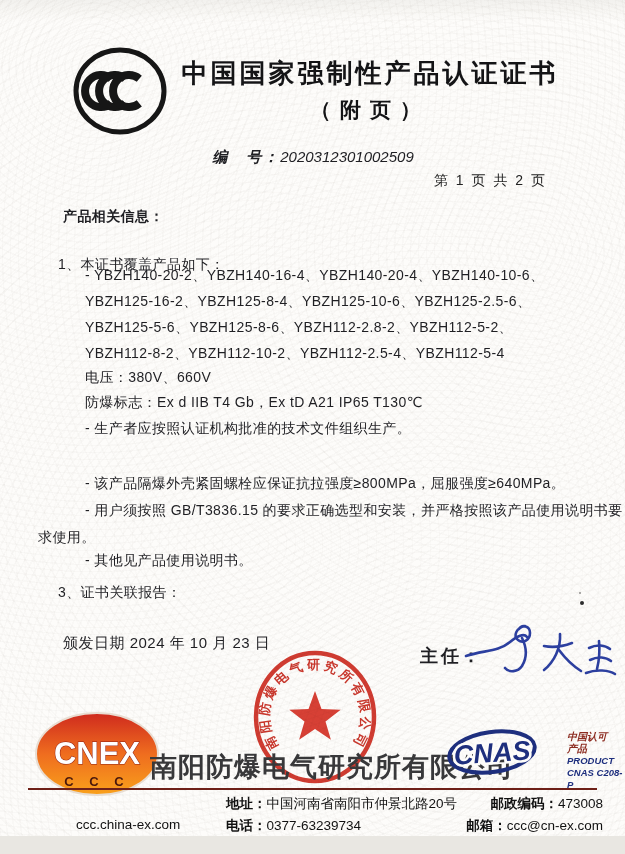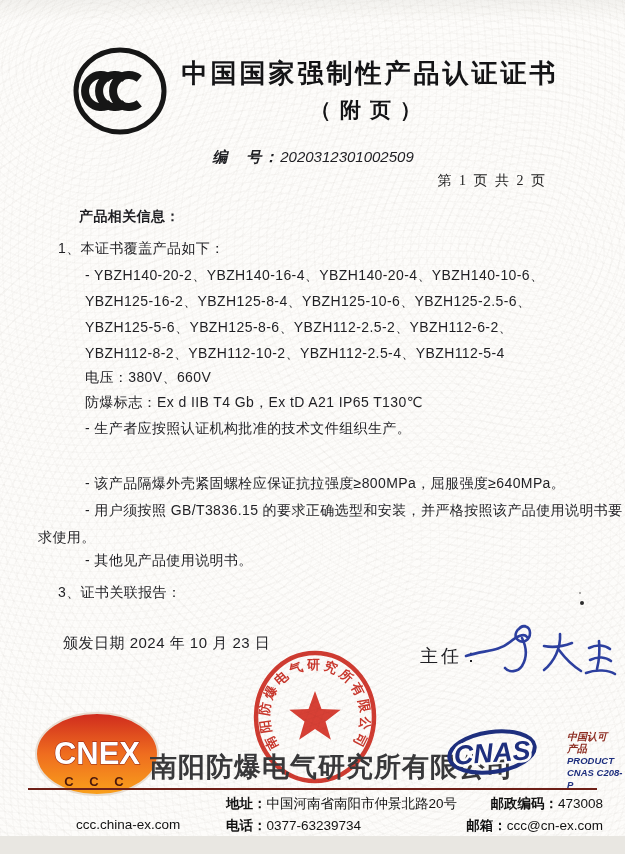--- a/index.html
+++ b/index.html
@@ -18,29 +18,29 @@
   }
   .abs { position:absolute; }
 
   
   .title { left:160px; top:56px; width:420px; text-align:center;
            font-size:26px; font-weight:bold; letter-spacing:3px; color:#141416; }
   .subtitle { left:160px; top:96px; width:420px; text-align:center;
               font-size:21px; font-weight:bold; letter-spacing:9px; color:#141416; }
   .certno { left:8px; top:148px; width:610px; text-align:center; font-size:15px;font-style:italic; }
   .certno .lbl { font-weight:bold; letter-spacing:2px; }
-  .pageind { top:172px; right:78px; font-size:14px; letter-spacing:2px; color:#222;font-family:Liberation Serif, serif; }
+  .pageind { top:172px; right:78px; font-size:14px; letter-spacing:2px; color:#222; }
 
   
   .bline { font-size:14px; color:#1f1f23; letter-spacing:0.4px; white-space:nowrap; }
   .bold  { font-weight:bold; }
 
   
   .issue { left:63px; top:634px; font-size:15px; letter-spacing:0.5px; }
-  .director { left:420px; top:644px; font-size:18px; font-weight:normal; letter-spacing:3px; }
+  .director { left:420px; top:644px; font-size:18px; font-weight:bold; letter-spacing:3px; }
 
   
   .seal { left:249px; top:645px; mix-blend-mode:multiply; opacity:0.93; }
 
   
   .company-name { left:150px; top:749px; font-size:27px; font-weight:bold;
                   letter-spacing:1px; color:#38383a; white-space:nowrap; }
   .cnas-caption { left:567px; top:731px; line-height:12px;font-style:italic; }
   .cnas-caption .cn { font-size:10px; font-weight:bold; color:#8c2b20; }
   .cnas-caption .en { font-size:9.5px; font-weight:bold; color:#1e2f7e; }
@@ -66,26 +66,26 @@
 
   <div class="abs title">中国国家强制性产品认证证书</div>
   <div class="abs subtitle">（附页）</div>
 
   <div class="abs certno">
     <span class="lbl">编　号：</span><span>2020312301002509</span>
   </div>
 
   <div class="abs pageind">第 1 页 共 2 页</div>
 
-  <div class="abs bline bold" style="left:79px;top:208px">产品相关信息：</div>
-  <div class="abs bline" style="left:58px;top:240px">1、本证书覆盖产品如下：</div>
+  <div class="abs bline bold" style="left:63px;top:208px">产品相关信息：</div>
+  <div class="abs bline" style="left:58px;top:256px">1、本证书覆盖产品如下：</div>
 
   <div class="abs bline" style="left:85px;top:267px">- YBZH140-20-2、YBZH140-16-4、YBZH140-20-4、YBZH140-10-6、</div>
   <div class="abs bline" style="left:85px;top:293px">YBZH125-16-2、YBZH125-8-4、YBZH125-10-6、YBZH125-2.5-6、</div>
-  <div class="abs bline" style="left:85px;top:319px">YBZH125-5-6、YBZH125-8-6、YBZH112-2.5-2、YBZH112-6-2、</div>
+  <div class="abs bline" style="left:85px;top:319px">YBZH125-5-6、YBZH125-8-6、YBZH112-2.8-2、YBZH112-5-2、</div>
   <div class="abs bline" style="left:85px;top:345px">YBZH112-8-2、YBZH112-10-2、YBZH112-2.5-4、YBZH112-5-4</div>
 
   <div class="abs bline" style="left:85px;top:369px">电压：380V、660V</div>
   <div class="abs bline" style="left:85px;top:394px">防爆标志：Ex d IIB T4 Gb，Ex tD A21 IP65 T130℃</div>
   <div class="abs bline" style="left:85px;top:420px">- 生产者应按照认证机构批准的技术文件组织生产。</div>
 
   <div class="abs bline" style="left:85px;top:475px">- 该产品隔爆外壳紧固螺栓应保证抗拉强度≥800MPa，屈服强度≥640MPa。</div>
   <div class="abs bline" style="left:85px;top:502px">- 用户须按照 GB/T3836.15 的要求正确选型和安装，并严格按照该产品使用说明书要</div>
   <div class="abs bline" style="left:38px;top:529px">求使用。</div>
   <div class="abs bline" style="left:85px;top:552px">- 其他见产品使用说明书。</div>

